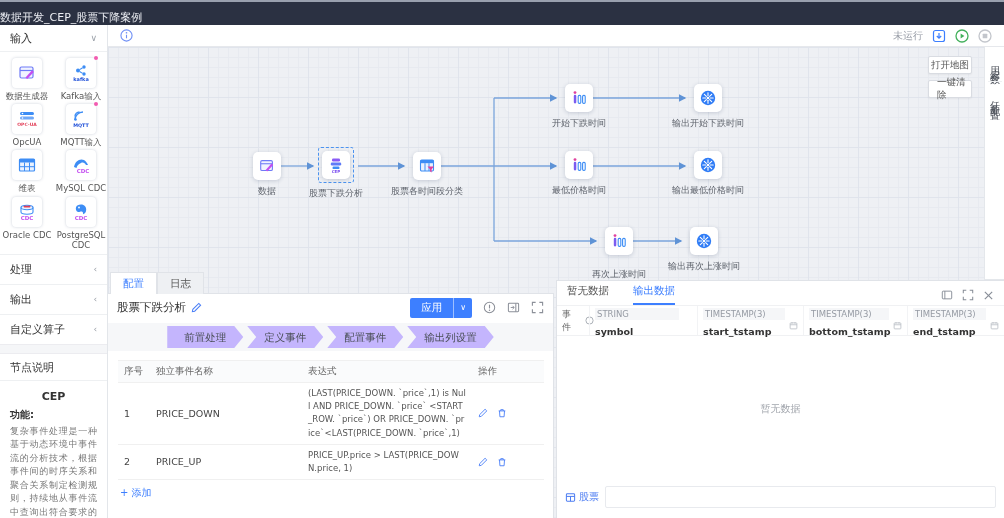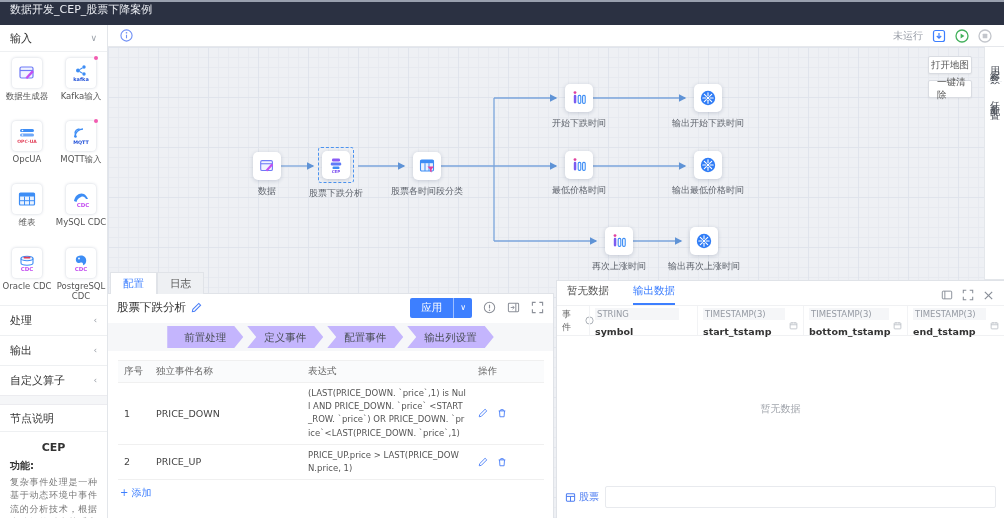--- a/index.html
+++ b/index.html
@@ -3,30 +3,30 @@
 <meta charset="utf-8">
 <style>
   * { margin:0; padding:0; box-sizing:border-box; }
   html,body { background:#dfe2e8; }
   #app { position:relative; width:1004px; height:518px; background:#fff; overflow:hidden;
          font-family:"DejaVu Sans","Liberation Sans",sans-serif; }
 
   
   .titlebar { position:absolute; left:0; top:0; width:100%; height:25px; background:#2b3142;
               border-top:2px solid #99a0ae; color:#edeff4; font-size:11px;
-              display:flex; align-items:flex-start; padding-left:10px; }
+              display:flex; align-items:flex-end; }
 
   
   .sidebar { position:absolute; left:0; top:25px; width:108px; bottom:0; background:#fff;
              border-right:1px solid #e3e6ea; overflow:hidden; }
   .sb-sec { height:27px; display:flex; align-items:center; justify-content:space-between;
             padding:0 10px; font-size:11px; color:#333; border-bottom:1px solid #eef0f2; }
   .sb-sec.bt { border-top:1px solid #eef0f2; border-bottom:none; height:30px; }
   .chev { color:#9aa0a8; font-size:9px; }
-  .palette { display:grid; grid-template-columns:54px 54px; padding:6px 0 4px 0; row-gap:20px; }
+  .palette { display:grid; grid-template-columns:54px 54px; padding:6px 0 4px 0; row-gap:3px; }
   .pal-item { display:flex; flex-direction:column; align-items:center; width:54px; }
   .pal-card { position:relative; width:30px; height:30px; background:#fff; border-radius:4px;
               box-shadow:0 0 3px rgba(50,70,110,.25); display:flex; align-items:center; justify-content:center; }
   .pal-badge { position:absolute; right:-2px; top:-2px; width:4px; height:4px; border-radius:50%; background:#f25bb0; }
   .pal-label { margin-top:3px; font-size:8.5px; color:#555; text-align:center; line-height:1.2; max-width:52px; }
   .sb-gap { height:10px; background:#f5f6f8; border-top:1px solid #ececf0; border-bottom:1px solid #ececf0; }
   .doc-head { padding:6px 10px 5px; font-size:11px; color:#333; border-bottom:1px solid #eef0f2; }
   .doc-body { padding:2px 10px; }
   .doc-cep { text-align:center; font-size:11px; font-weight:bold; color:#333; margin:7px 0 5px; }
   .doc-sub { font-size:10px; color:#333; font-weight:bold; margin:3px 0; }
@@ -413,21 +413,21 @@
     <div class="fnode" style="left:497px;top:180px;">
       <span>
         <svg width="18" height="18" viewBox="0 0 18 18">
             <circle cx="5" cy="3.6" r="1.4" fill="#e0419e"></circle>
             <rect x="3.8" y="5.8" width="2.5" height="8.6" rx="1.1" fill="#7b5cf0"></rect>
             <rect x="8.2" y="6.4" width="2.6" height="8" rx="1.1" fill="none" stroke="#3d8df5" stroke-width="1.1"></rect>
             <rect x="12.6" y="6.4" width="2.6" height="8" rx="1.1" fill="none" stroke="#3d8df5" stroke-width="1.1"></rect>
           </svg>
       </span>
     </div>
-    <div class="flabel" style="left:511px;top:213px;">再次上涨时间</div>
+    <div class="flabel" style="left:511px;top:221px;">再次上涨时间</div>
 
     <div class="fnode" style="left:582px;top:180px;">
       <span>
         <svg width="18" height="18" viewBox="0 0 18 18">
             <circle cx="9" cy="9" r="7.2" fill="#2f7cf6"></circle>
             <g stroke="#fff" stroke-width="1.1" stroke-linecap="round">
               <line x1="11.2" y1="9" x2="14.2" y2="9"></line>
               <line x1="10.6" y1="10.6" x2="12.7" y2="12.7"></line>
               <line x1="9" y1="11.2" x2="9" y2="14.2"></line>
               <line x1="7.4" y1="10.6" x2="5.3" y2="12.7"></line>

